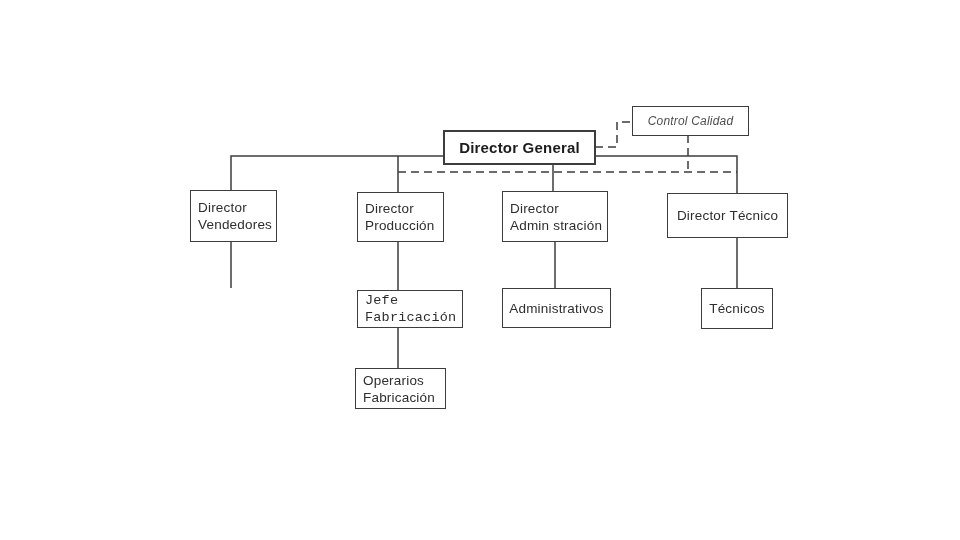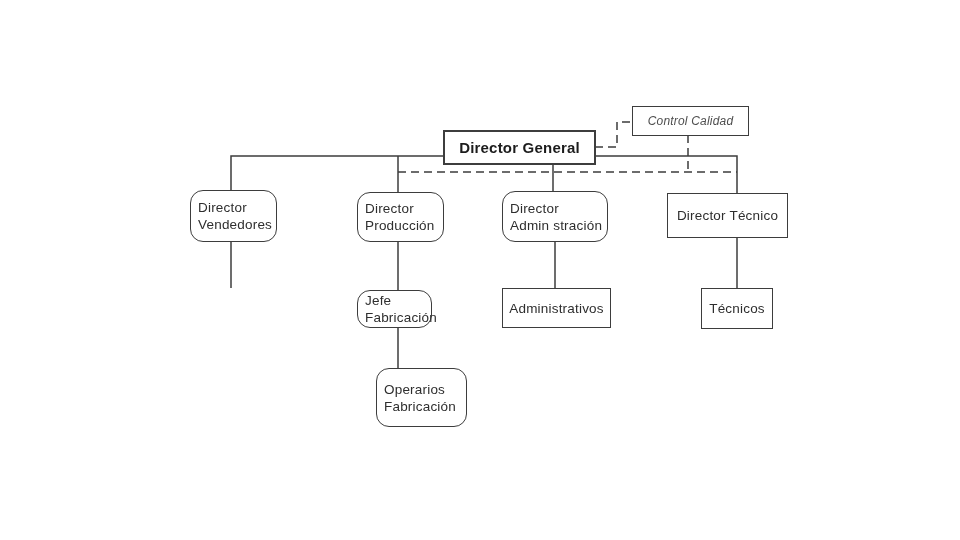--- a/index.html
+++ b/index.html
@@ -32,21 +32,20 @@
     flex-direction: column;
     justify-content: center;
     font-size: 13.5px;
     line-height: 17px;
     letter-spacing: 0.2px;
   }
   .node.multiline {
     align-items: flex-start;
     padding-left: 7px;
     padding-right: 2px;
-    border-radius: 13px;
   }
   .node.single {
     align-items: center;
     text-align: center;
   }
   .node.root {
     border-width: 2px;
     font-weight: bold;
     font-size: 15px;
     color: #1c1c1c;
@@ -60,24 +59,24 @@
     white-space: nowrap;
   }
   
   #n-dg { left: 443px; top:  98px; width: 153px; height: 35px; margin-top: 32px; }
   #n-cc { left: 632px; top: 106px; width: 117px; height: 30px; }
   #n-dc { left: 190px; top: 190px; width:  87px; height: 52px; }
   #n-dp { left: 357px; top: 192px; width:  87px; height: 50px; }
   #n-da { left: 502px; top: 191px; width: 106px; height: 51px; }
   #n-dt { left: 667px; top: 193px; width: 121px; height: 45px; }
   #n-ve { left: 190px; top: 288px; width:  96px; height: 41px; }
-  #n-jf { left: 357px; top: 290px; width:  75px; height: 38px; }
+  #n-jf { left: 357px; top: 290px; width:  106px; height: 38px; font-family: Liberation Mono, monospace; }
   #n-ad { left: 502px; top: 288px; width: 109px; height: 40px; }
   #n-te { left: 701px; top: 288px; width:  72px; height: 41px; }
-  #n-of { left: 376px; top: 368px; width:  91px; height: 59px; }
+  #n-of { left: 355px; top: 368px; width:  91px; height: 41px; }
   .solid  { stroke: #3d3d3d; stroke-width: 1.5; fill: none; }
   .dashed { stroke: #3d3d3d; stroke-width: 1.5; fill: none; stroke-dasharray: 8 5; }
 </style>
 </head>
 <body>
 
 <div id="canvas">
 
   <svg id="edges" width="960" height="540" viewBox="0 0 960 540" xmlns="http://www.w3.org/2000/svg">
 

